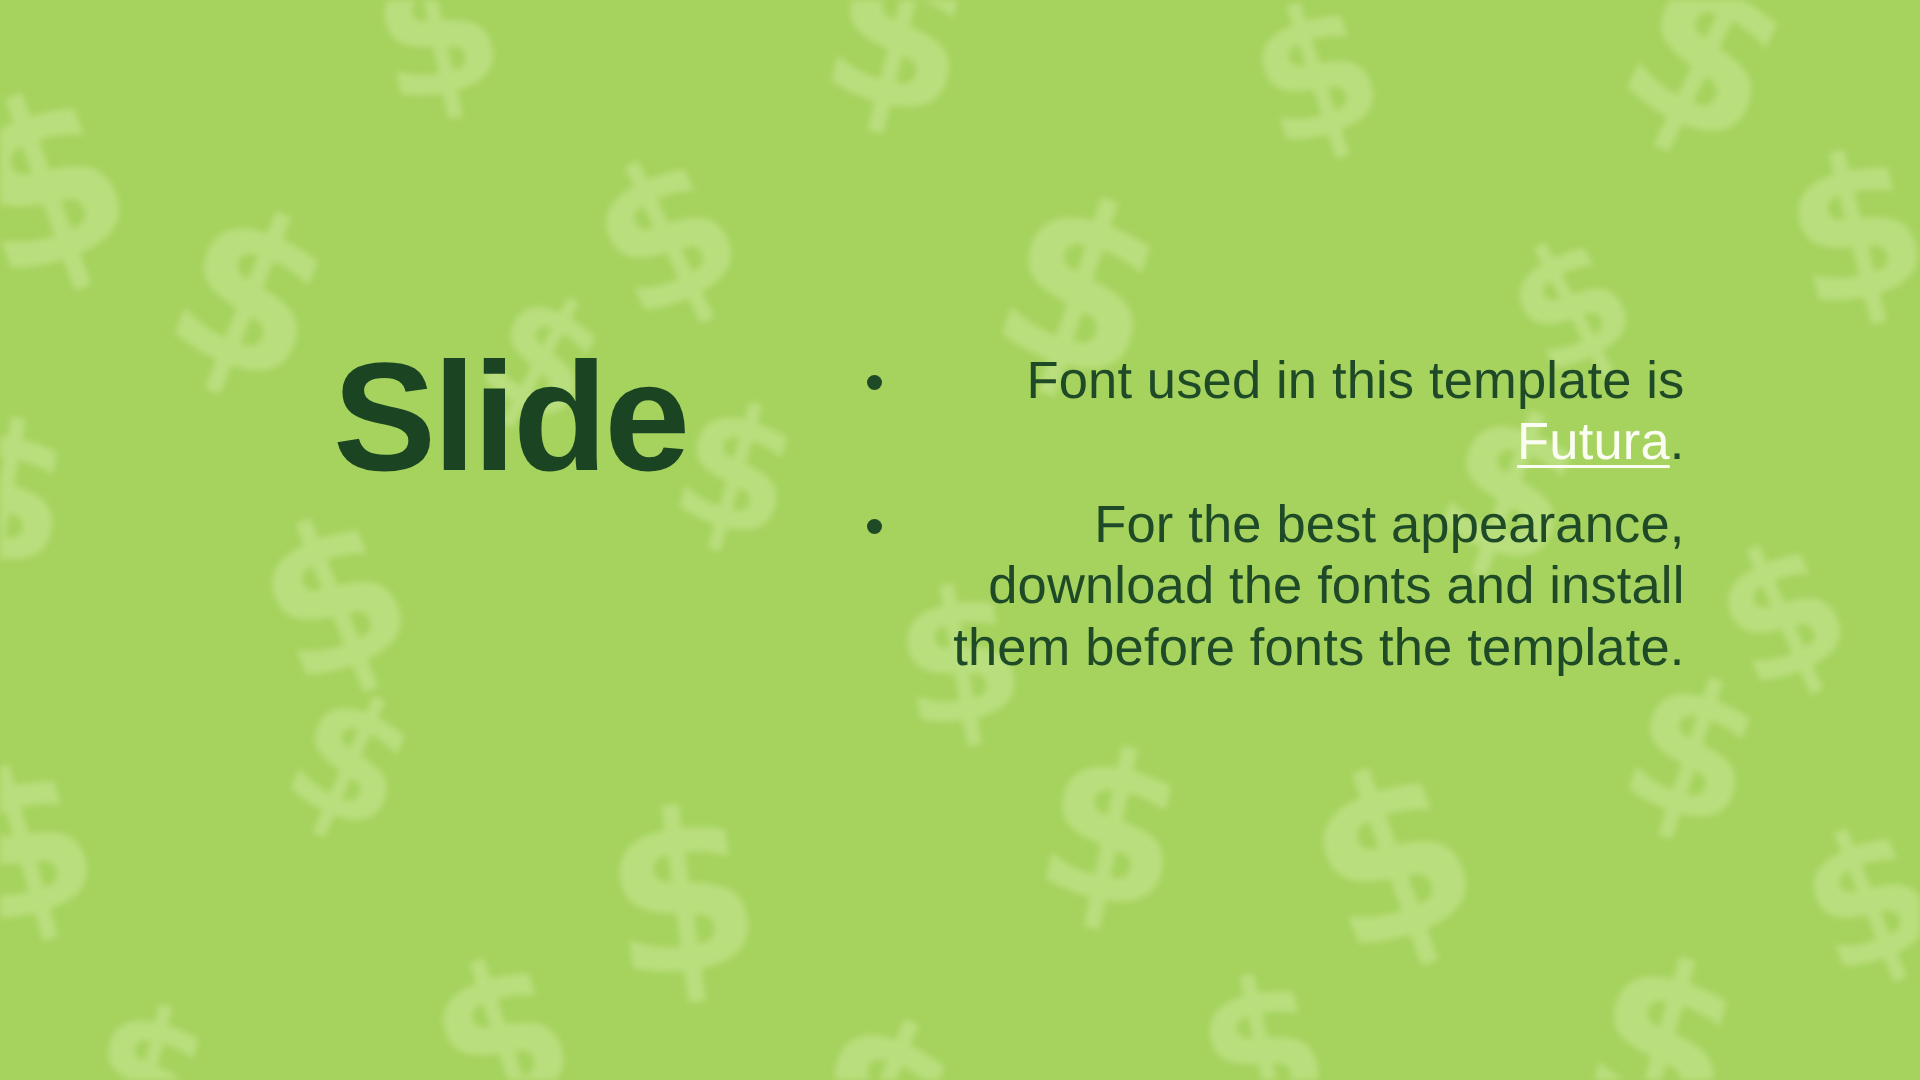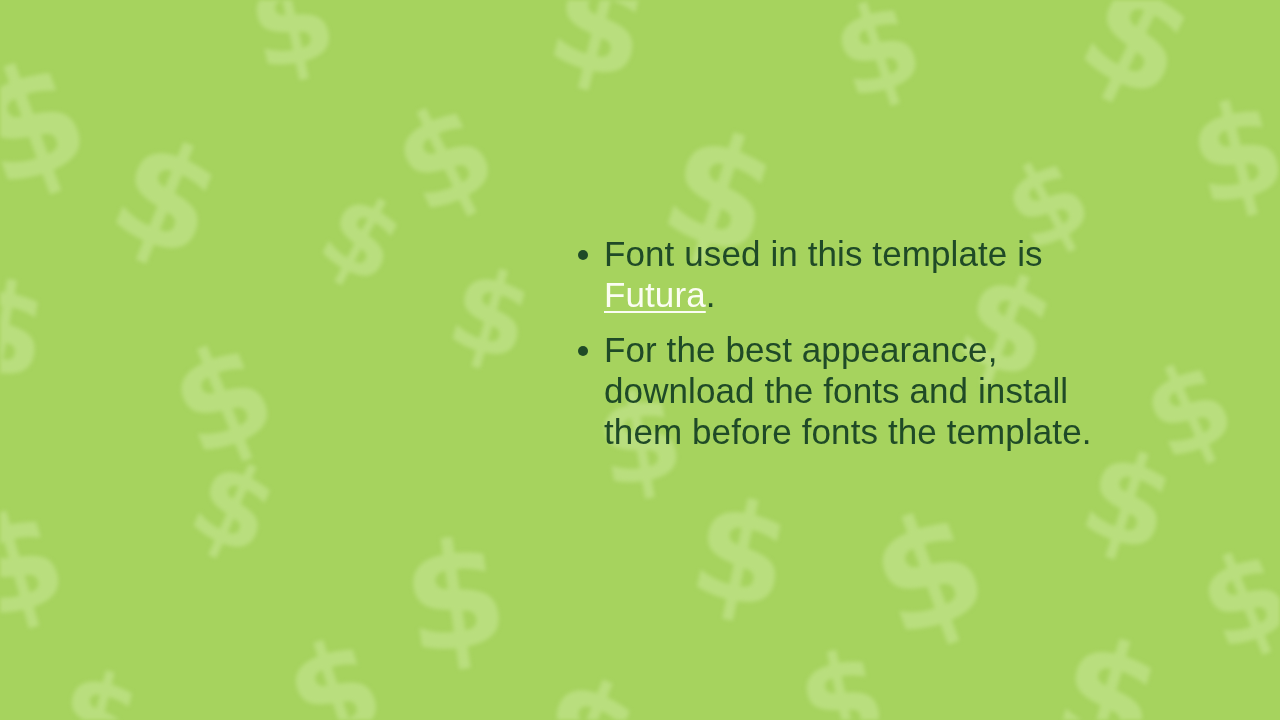--- a/index.html
+++ b/index.html
@@ -51,20 +51,21 @@
     letter-spacing: -2px;
     text-align: left;
   }
 
   
   #body-block {
     position: absolute;
     left: 578px;
     top: 233px;
     width: 545px;
+    text-align: right;
   }
   .bullet-row {
     display: flex;
     align-items: flex-start;
     margin-bottom: 14px;
   }
   .bullet-dot {
     flex: 0 0 auto;
     width: 10px;
     height: 10px;
@@ -121,21 +122,21 @@
     <span class="wm" style="left:60px;   top:660px;  font-size:112px; transform:rotate(14deg);">$</span>
     <span class="wm" style="left:540px;  top:666px;  font-size:134px; transform:rotate(22deg);">$</span>
     <span class="wm" style="left:800px;  top:640px;  font-size:120px; transform:rotate(-12deg);">$</span>
     <span class="wm" style="left:1060px; top:626px;  font-size:140px; transform:rotate(16deg);">$</span>
     <span class="wm" style="left:1204px; top:540px;  font-size:118px; transform:rotate(-22deg);">$</span>
     <span class="wm" style="left:326px;  top:186px;  font-size:104px; transform:rotate(28deg);">$</span>
     <span class="wm" style="left:1010px; top:150px;  font-size:108px; transform:rotate(-28deg);">$</span>
   </div>
 
   <div id="title-block">
-    <h1 id="slide-title"><br></h1>
+    <h1 id="slide-title"><span>Slide</span><br></h1>
   </div>
 
   <div id="body-block">
 
     <div class="bullet-row">
       <span class="bullet-dot"></span>
       <div class="bullet-text"><span>Font used in this template is </span><a class="link-word" href="#">Futura</a><span>.</span></div>
     </div>
 
     <div class="bullet-row">

